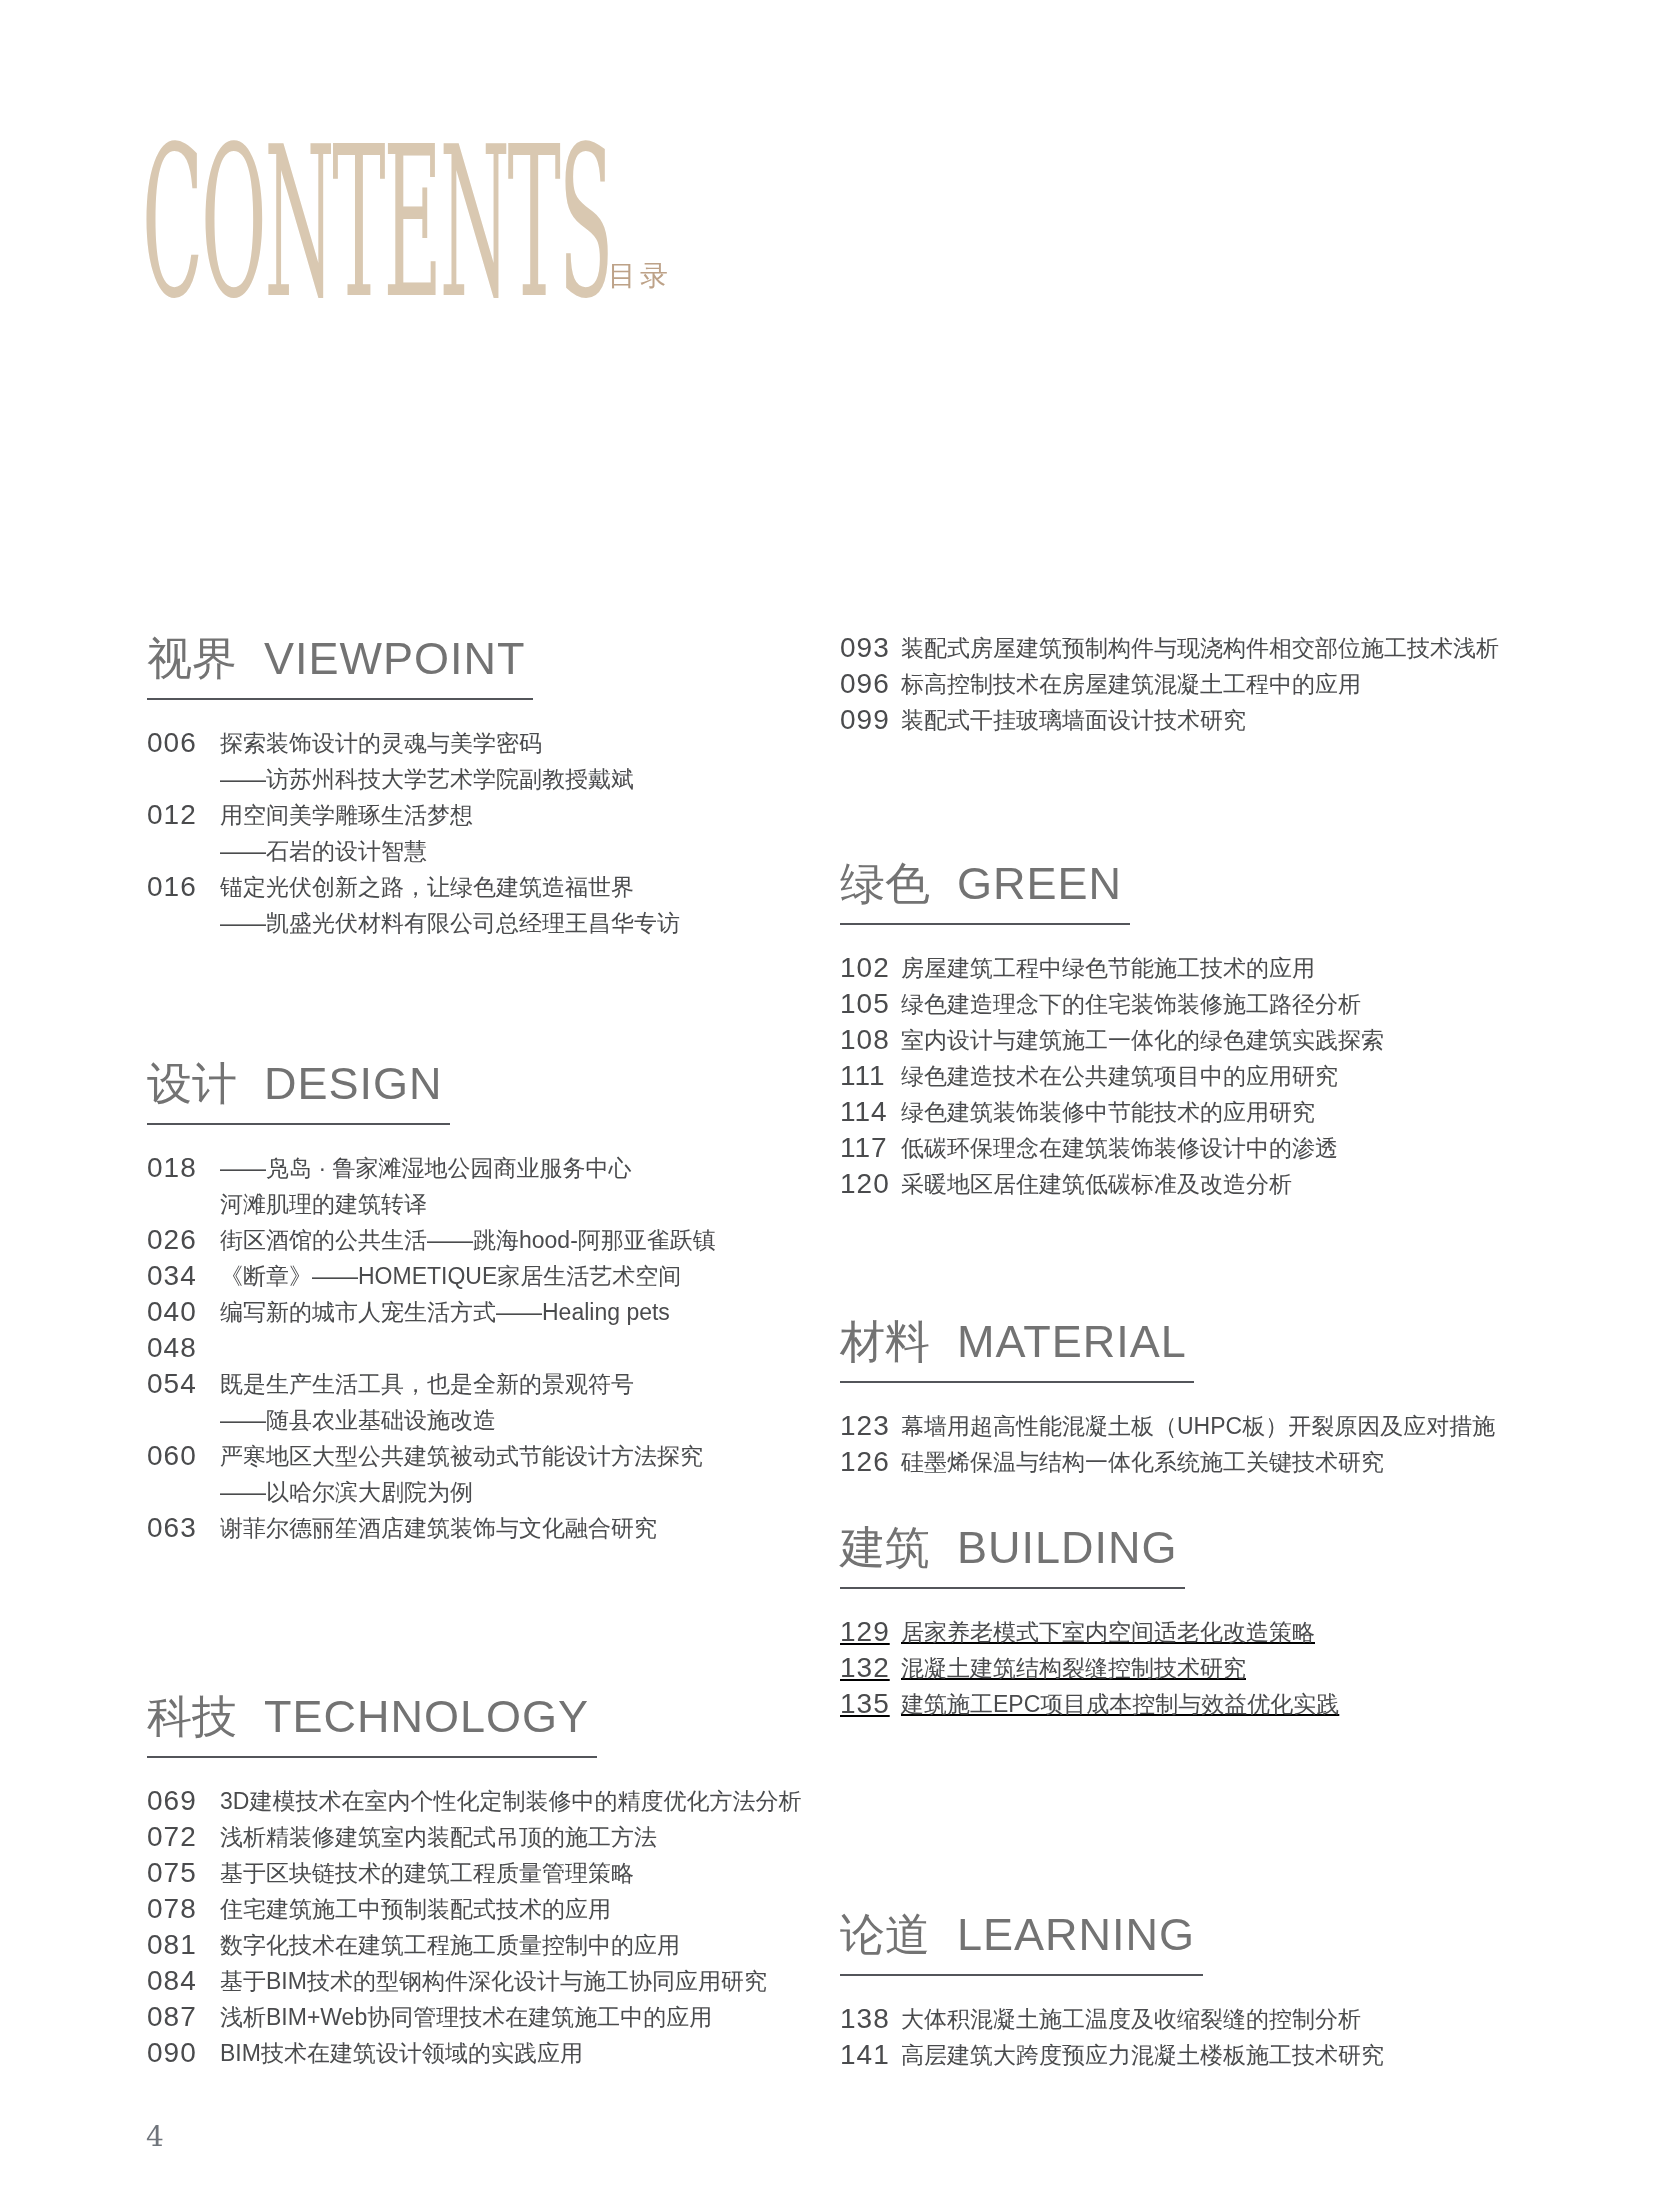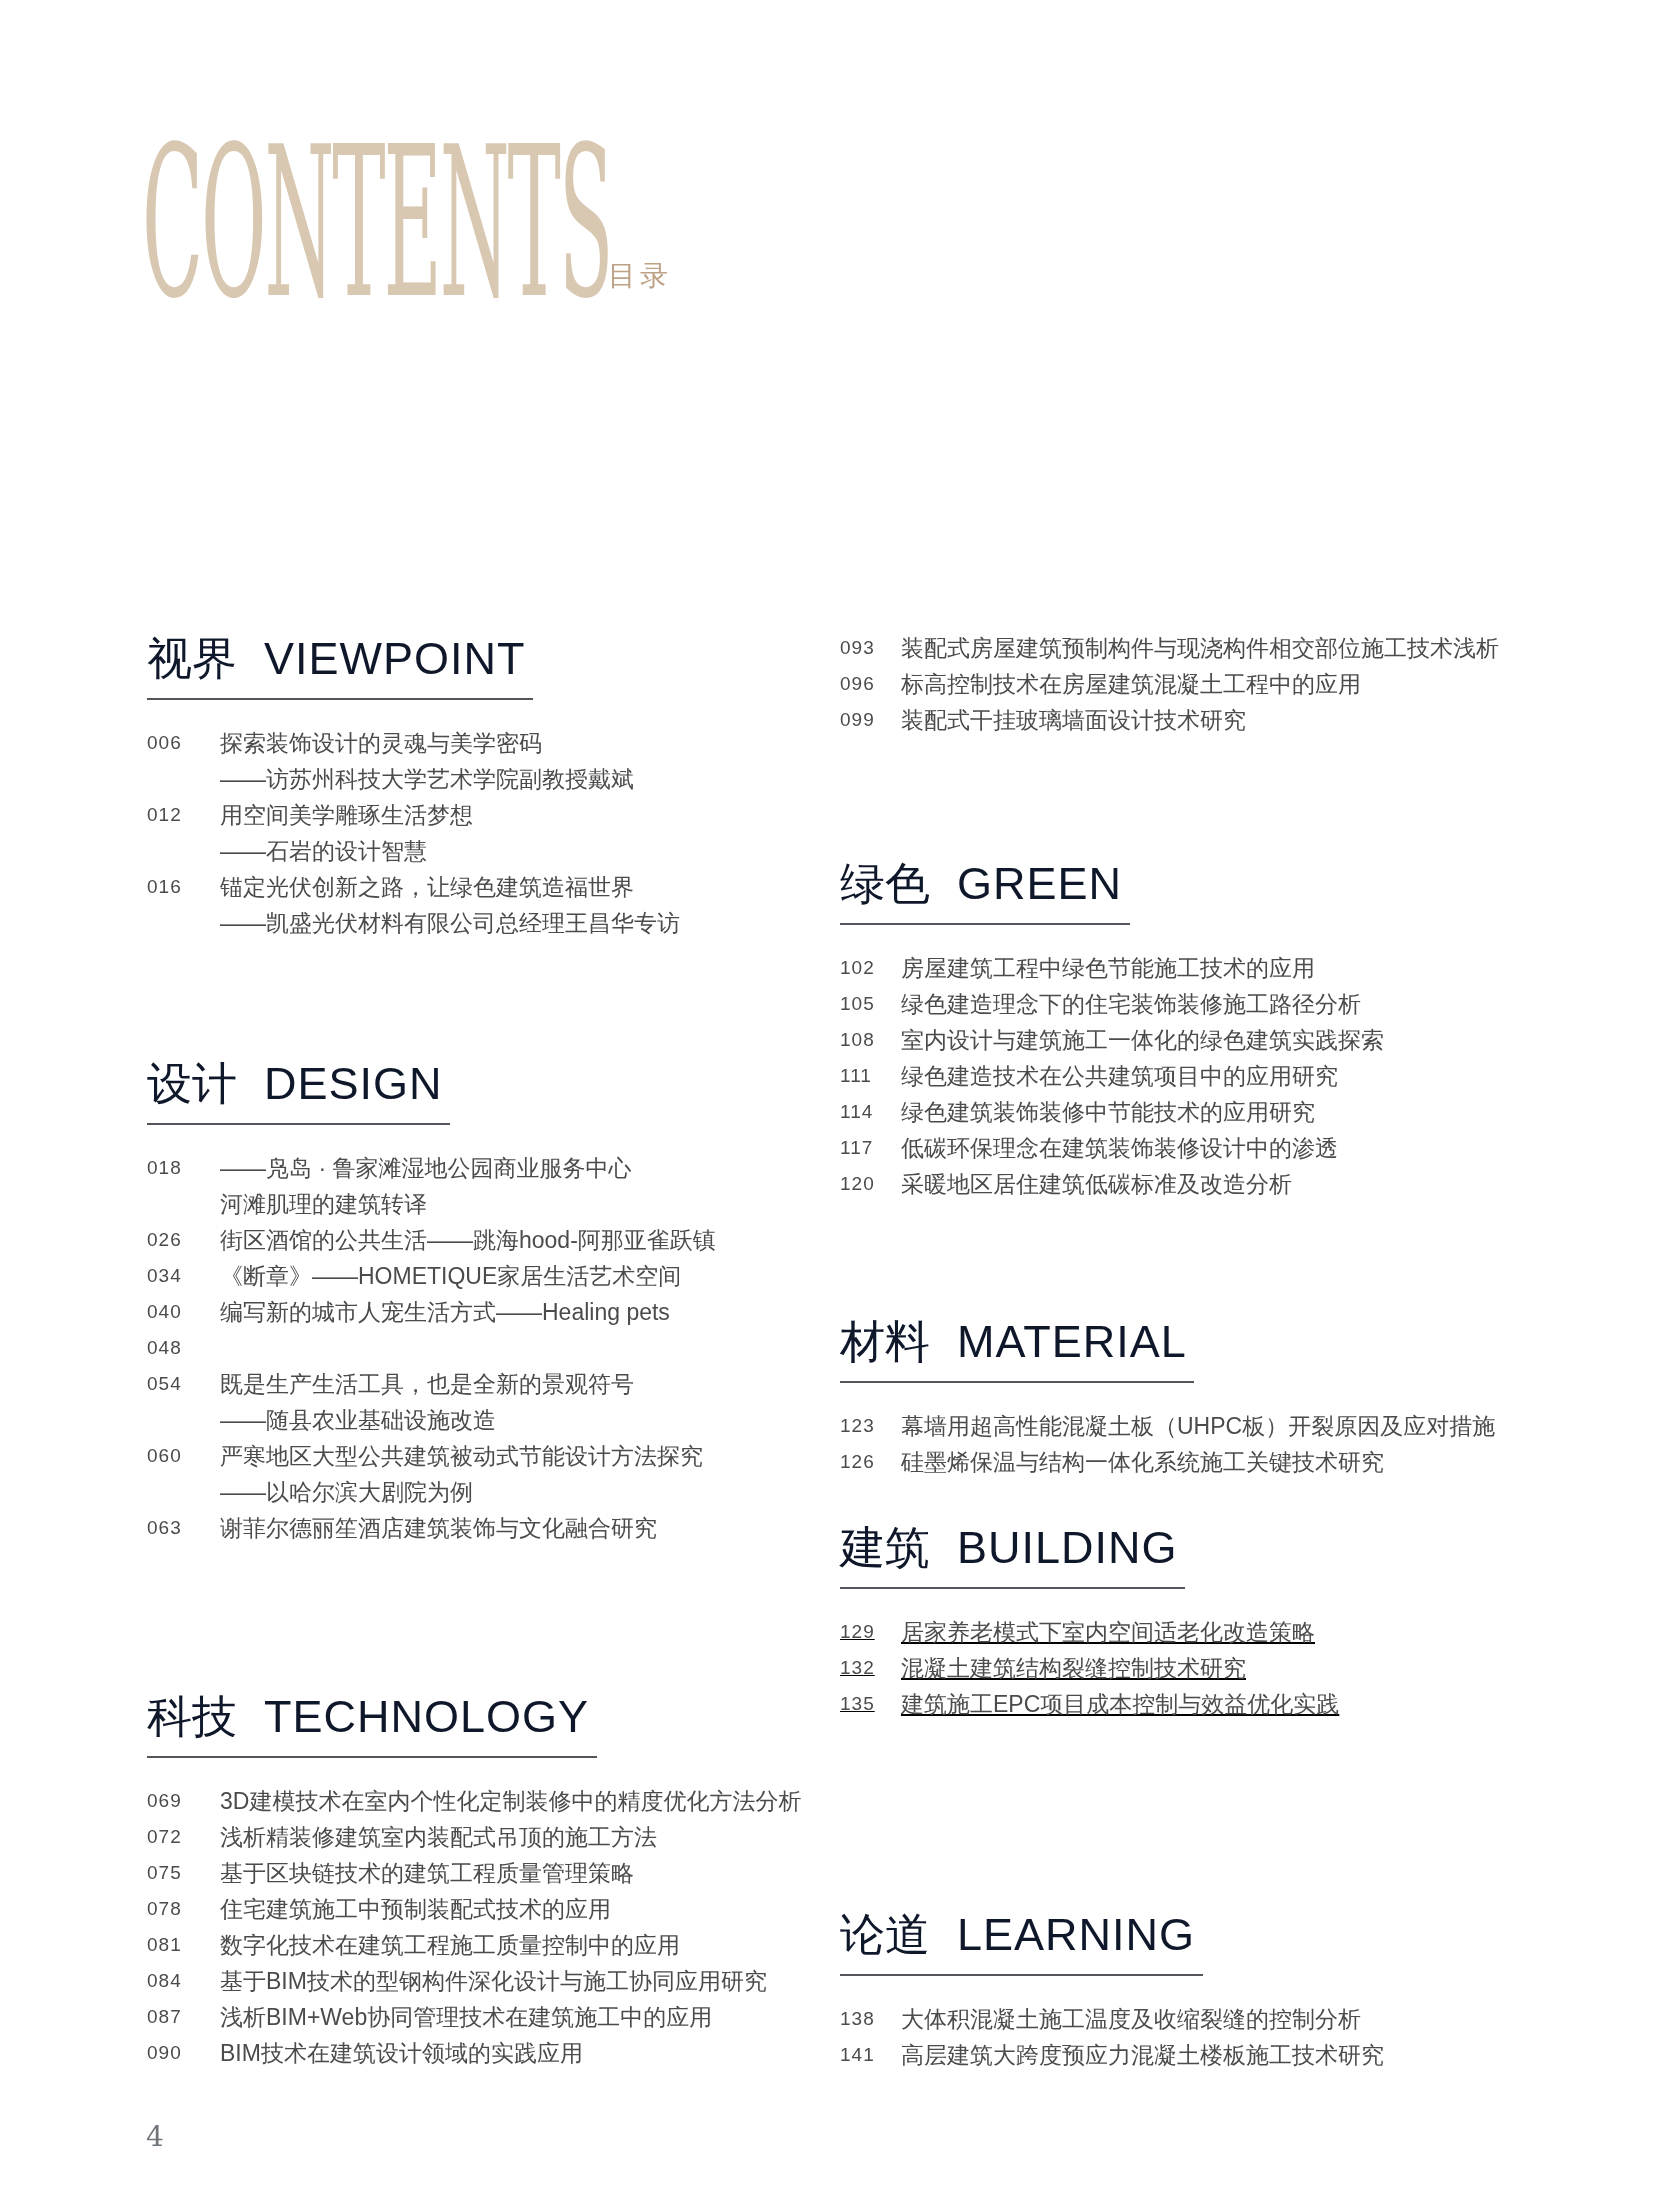--- a/index.html
+++ b/index.html
@@ -39,36 +39,36 @@
   .toc-col { position: absolute; inset: 0; }
   .toc-section { position: absolute; }
   .section-heading {
     display: inline-block;
     margin: 0;
     padding: 0 7.7px 11.6px 0;
     border-bottom: 2.9px solid #53555a;
     font-size: 45px;
     line-height: 54px;
     font-weight: 400;
-    color: #0f172a;
+    color: #737373;
     white-space: nowrap;
   }
   .section-heading .en { margin-left: 27px; letter-spacing: 1px; }
   .item-list { list-style: none; margin: 25px 0 0 0; padding: 0; }
   .no-heading .item-list { margin-top: 0; }
   .toc-item {
     display: flex;
     align-items: flex-start;
     font-size: 23px;
     line-height: 36px;
     color: #4a4b4d;
   }
   .toc-item .pagenum {
     flex: 0 0 var(--indent, 73px);
-    font-size: 19px;
+    font-size: 28px;
     letter-spacing: 1px;
     color: #4a4b4d;
   }
   .toc-item .title { white-space: nowrap; }
   .toc-item .line { display: block; }
   
   .page-number {
     position: absolute;
     left: 146px;
     top: 2120px;

